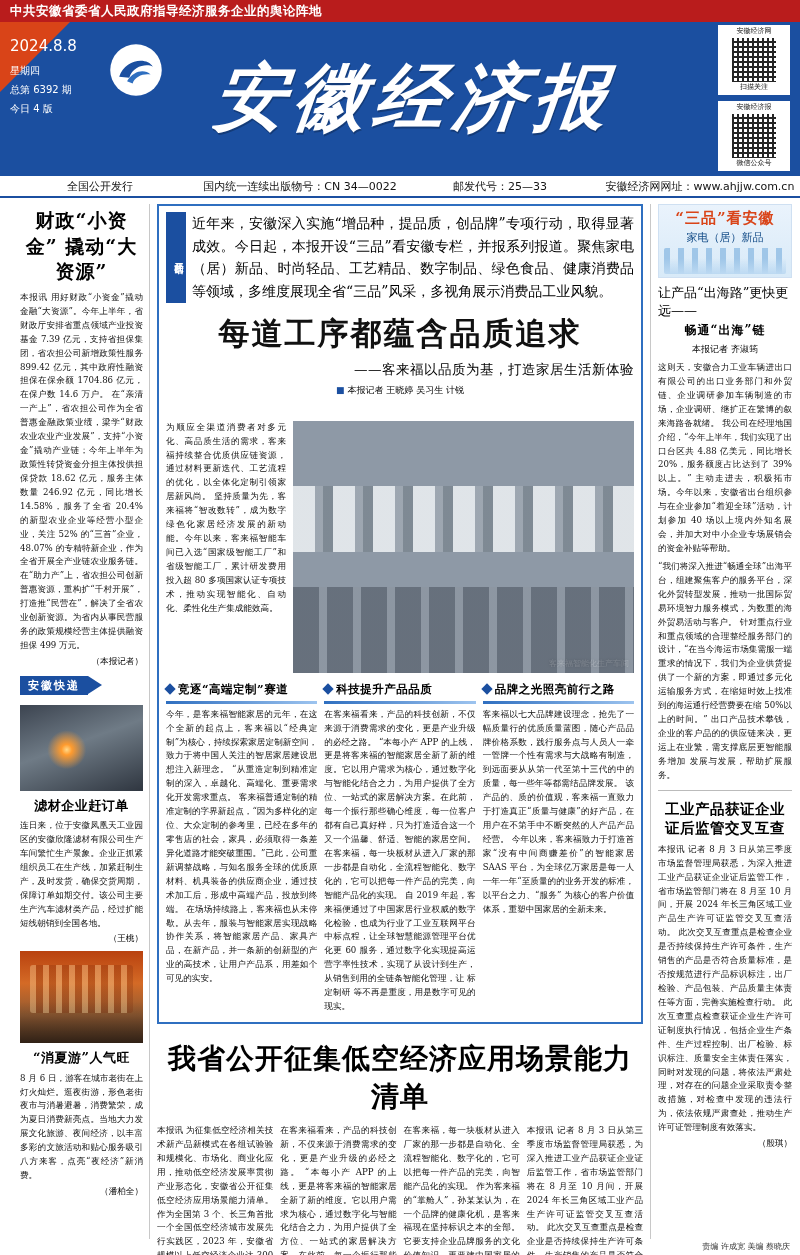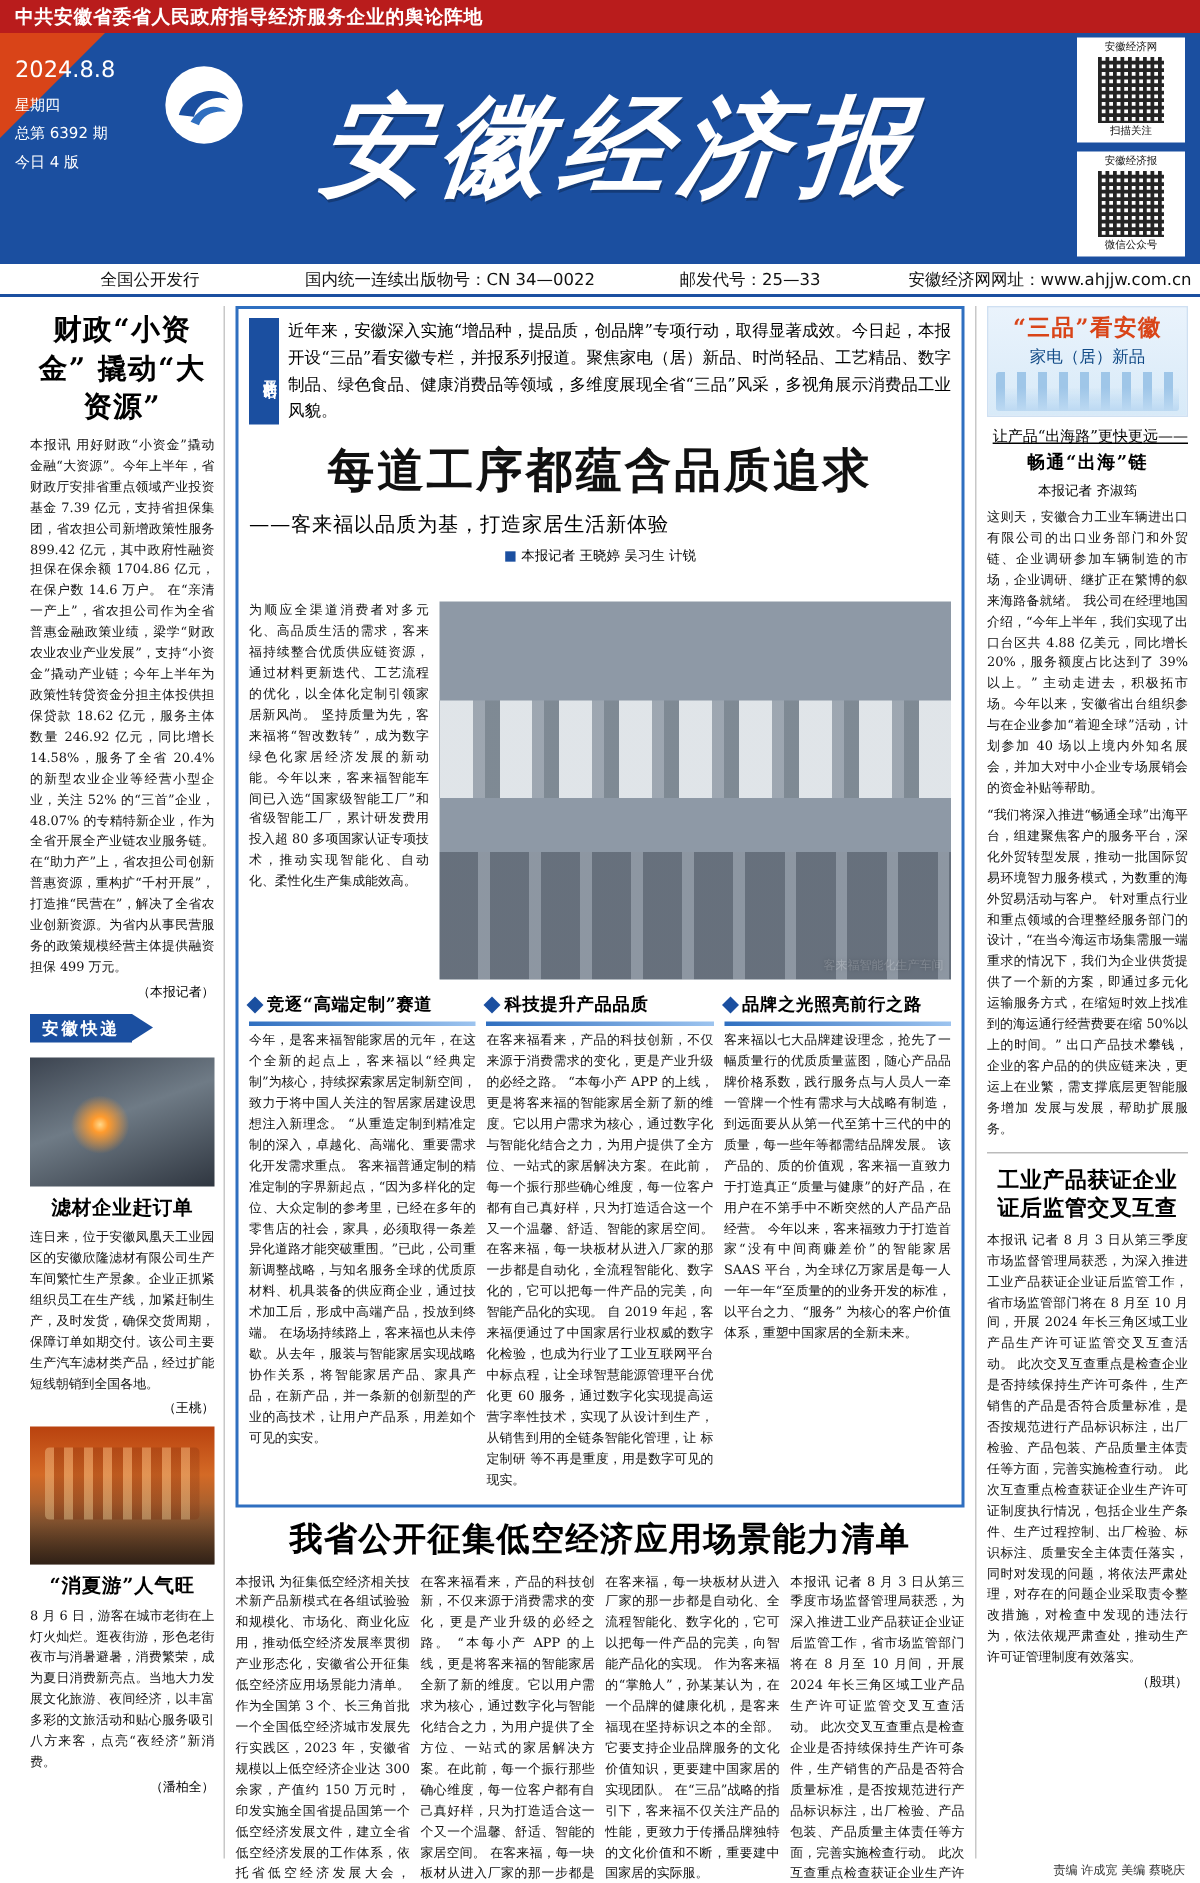--- a/index.html
+++ b/index.html
@@ -233,37 +233,37 @@
     font-weight: bold;
     line-height: 1.25;
     text-align: center;
     padding: 4px 2px;
     writing-mode: vertical-rl;
     letter-spacing: 1px;
   }
   .kicker-txt {
     flex: 1;
     font-family: "DejaVu Serif","Liberation Serif",serif;
-    font-size: 11px;
+    font-size: 14px;
     line-height: 1.62;
     text-align: justify;
   }
   .main-head {
     font-family: "DejaVu Serif","Liberation Serif",serif;
     font-size: 31px;
     font-weight: bold;
     text-align: center;
     letter-spacing: 2px;
     margin: 10px 0 6px;
     color: #111;
   }
   .main-sub {
     font-family: "DejaVu Serif","Liberation Serif",serif;
     font-size: 13.5px;
-    text-align: left;
+    text-align: right;
     margin-bottom: 5px;
     letter-spacing: .5px;
   }
   .main-byline {
     text-align: center;
     font-size: 9px;
     font-family: "DejaVu Serif","Liberation Serif",serif;
     margin-bottom: 24px;
   }
   .main-byline .sq { color: #1b4fa0; margin-right: 3px; }
@@ -293,31 +293,31 @@
     transform: rotate(45deg);
   }
   .sec-head .t {
     font-family: "DejaVu Serif","Liberation Serif",serif;
     font-weight: bold; font-size: 11.5px; letter-spacing: .5px;
   }
   .sec-underline { height: 3px; background: linear-gradient(90deg,#2f6fc0,#9dc4ef); margin-bottom: 4px; }
 
   .wide-head {
     font-family: "DejaVu Serif","Liberation Serif",serif;
-    font-size: 22px; font-weight: bold;
+    font-size: 28px; font-weight: bold;
     text-align: center; letter-spacing: 1px;
-    margin: 6px 0 8px;
+    margin: 16px 0 8px;
   }
   .cols4 { display: flex; gap: 7px; }
   .cols4 > div { flex: 1; }
 
   
   .r-kicker {
     font-family: "DejaVu Serif","Liberation Serif",serif;
-    font-size: 10px; text-align: right; margin-bottom: 2px; text-decoration: underline;
+    font-size: 13px; text-align: left; margin-bottom: 2px;
   }
   .r-head {
     font-family: "DejaVu Serif","Liberation Serif",serif;
     font-size: 12px; font-weight: bold; text-align: center;
     letter-spacing: 1px; margin-bottom: 4px;
   }
   .r-byline { text-align: center; font-size: 9px; margin-bottom: 5px;
               font-family:"DejaVu Serif","Liberation Serif",serif; }
   .r-head2 {
     font-family: "DejaVu Serif","Liberation Serif",serif;

